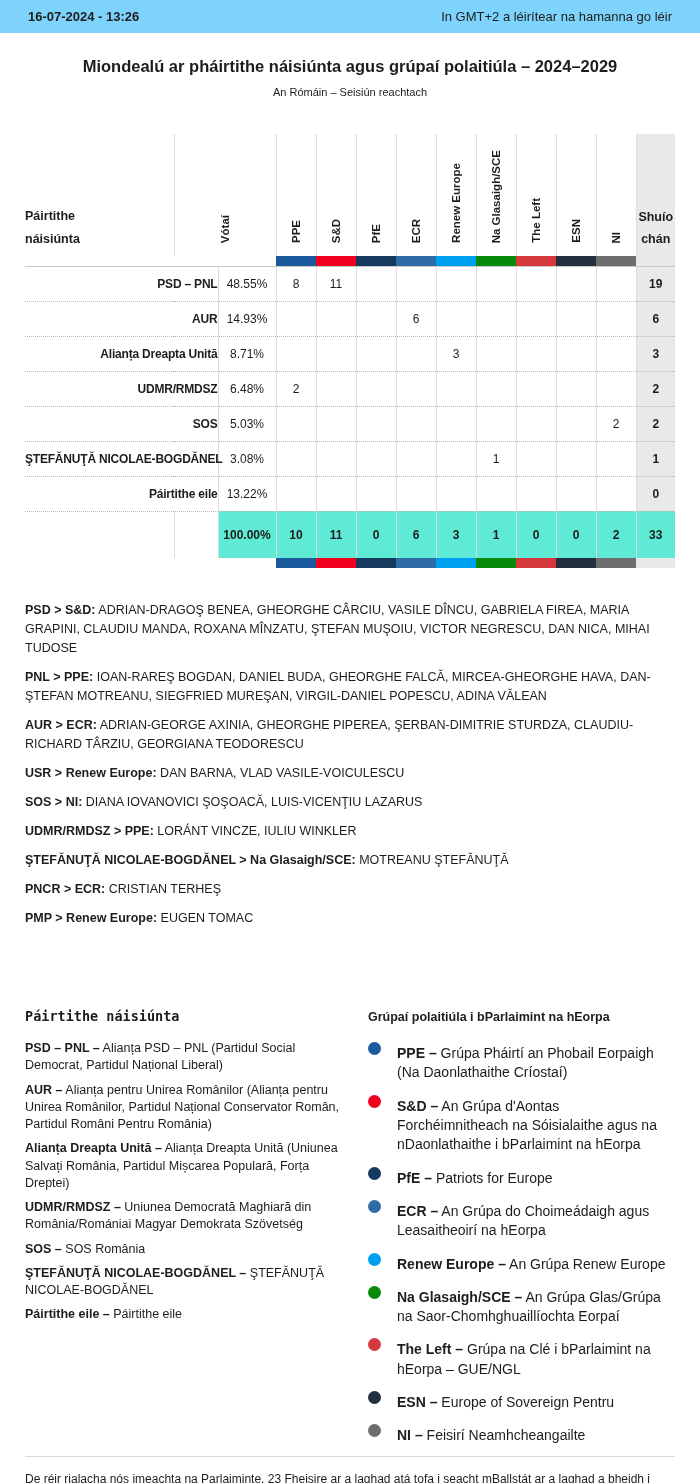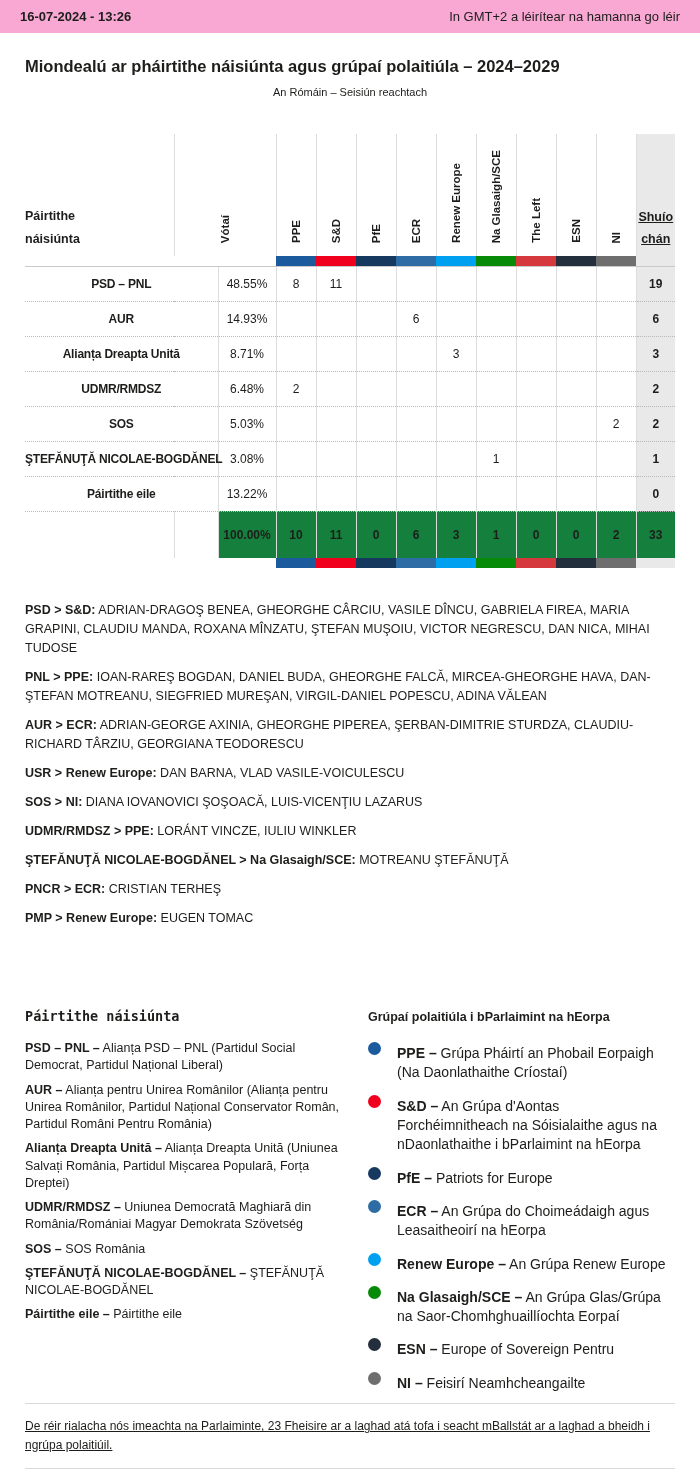--- a/index.html
+++ b/index.html
@@ -1,42 +1,42 @@
 <!DOCTYPE html>
 <html><head>
 <meta charset="utf-8">
 <style>
   html,body{margin:0;padding:0;background:#fff;}
   body{width:700px;font-family:"Liberation Sans",sans-serif;color:#1d1d1b;-webkit-font-smoothing:antialiased;}
-  .topbar{background:#f9a8d4;height:33px;display:flex;justify-content:space-between;align-items:center;padding:0 20px;box-sizing:border-box;font-size:13px;}
+  .topbar{background:#7dd3fc;height:33px;display:flex;justify-content:space-between;align-items:center;padding:0 28px;box-sizing:border-box;font-size:13px;}
   .topbar .date{font-weight:700;}
   .content{padding:0 25px;box-sizing:border-box;}
-  h1.title{font-size:16.5px;font-weight:700;margin:24px 0 10px;}
+  h1.title{font-size:16.5px;font-weight:700;margin:24px 0 10px;text-align:center;}
   .subtitle{font-size:11px;margin:0 0 36px;text-align:center;}
 
   table.results{border-collapse:collapse;table-layout:fixed;width:650px;}
   table.results td,table.results th{padding:0;box-sizing:border-box;}
   .b-l{border-left:1px solid #dcdcdc;}
   .hrow th{height:122px;vertical-align:bottom;}
   .h-label{text-align:left;}
   .h-label span{display:block;width:74px;font-size:12.5px;font-weight:700;line-height:1.8;padding-bottom:6px;}
   .h-rot{text-align:center;}
   .rot{display:inline-block;writing-mode:vertical-rl;transform:rotate(180deg);font-size:11.5px;font-weight:700;white-space:nowrap;margin-bottom:9px;}
   .h-seats{background:#e9e9e9;text-align:center;}
-  .h-seats span{display:block;font-size:12.5px;font-weight:700;line-height:1.75;text-decoration:underline;}
+  .h-seats span{display:block;font-size:12.5px;font-weight:700;line-height:1.75;}
   .h-seats span:last-child{margin-bottom:5px;}
   .barrow td{height:10px;line-height:0;}
   .thead-bar td{border-bottom:1px solid #c9c9c9;}
   .seats-bar{background:#e9e9e9;}
   tbody td{height:35px;font-size:12px;text-align:center;}
   tbody tr + tr td{border-top:1px dotted #b9b9b9;}
-  td.lbl{text-align:center;font-weight:700;white-space:nowrap;letter-spacing:-0.2px;}
+  td.lbl{text-align:right;font-weight:700;white-space:nowrap;letter-spacing:-0.2px;}
   td.seats{background:#e9e9e9;font-weight:700;}
   .totalrow td{height:47px;font-size:12px;border-top:1px dotted #b9b9b9;}
-  .totalrow td.tcell{background:#15803d;font-weight:700;text-align:center;}
+  .totalrow td.tcell{background:#5eead4;font-weight:700;text-align:center;}
 
   .delegations{margin-top:33px;}
   .delegations p{margin:0 0 10px;font-size:12.5px;line-height:1.52;}
   .delegations b{font-weight:700;}
 
   .legends{display:flex;margin-top:80px;}
   .leg-left{width:332px;flex-shrink:0;}
   .leg-left h3{font-family:"DejaVu Sans Mono",monospace;font-size:13.5px;font-weight:700;margin:0 0 16px;}
   .leg-left p{margin:0 0 7px;font-size:12.5px;line-height:1.38;width:318px;}
   .leg-right{margin-left:11px;width:307px;}
@@ -288,20 +288,24 @@
           <span class="dot" style="background-color: rgb(45, 108, 164);"></span>
           <p><b>ECR –</b> <span>An Grúpa do Choimeádaigh agus Leasaitheoirí na hEorpa</span></p>
         </div>
       <div class="g-item">
           <span class="dot" style="background-color: rgb(0, 160, 240);"></span>
           <p><b>Renew Europe –</b> <span>An Grúpa Renew Europe</span></p>
         </div>
       <div class="g-item">
           <span class="dot" style="background-color: rgb(7, 138, 7);"></span>
           <p><b>Na Glasaigh/SCE –</b> <span>An Grúpa Glas/Grúpa na Saor-Chomhghuaillíochta Eorpaí</span></p>
+        </div>
+      <div class="g-item">
+          <span class="dot" style="background-color: rgb(213, 56, 61);"></span>
+          <p><b>The Left –</b> <span>Grúpa na Clé i bParlaimint na hEorpa – GUE/NGL</span></p>
         </div>
       <div class="g-item">
           <span class="dot" style="background-color: rgb(35, 47, 61);"></span>
           <p><b>ESN –</b> <span>Europe of Sovereign Pentru</span></p>
         </div>
       <div class="g-item">
           <span class="dot" style="background-color: rgb(110, 110, 110);"></span>
           <p><b>NI –</b> <span>Feisirí Neamhcheangailte</span></p>
         </div>
     </div>

